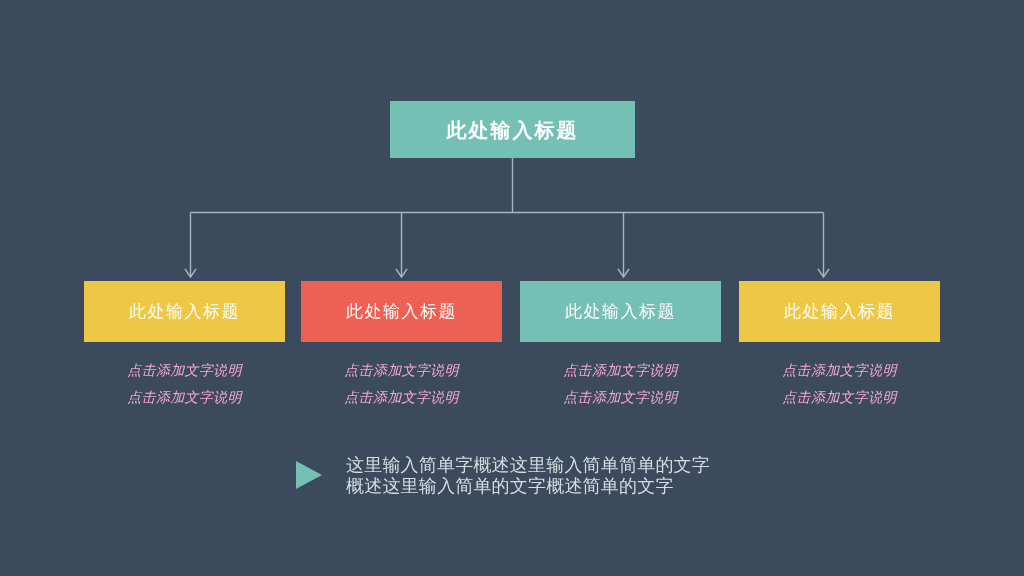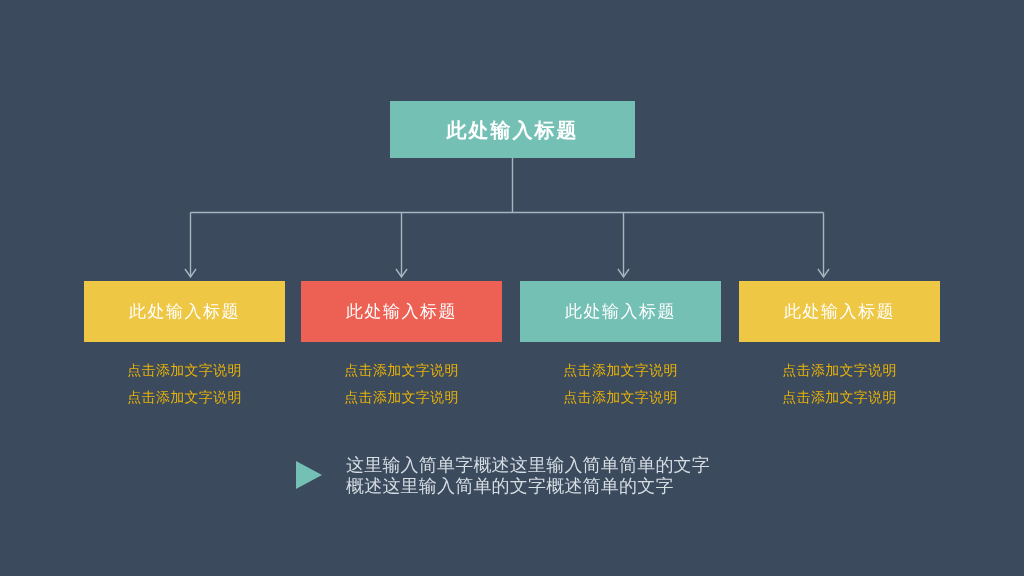--- a/index.html
+++ b/index.html
@@ -79,25 +79,26 @@
     position: absolute;
     top: 357px;
     width: 201px;
     text-align: center;
   }
   .caption-group-0 { left: 84px; }
   .caption-group-1 { left: 301px; }
   .caption-group-2 { left: 520px; }
   .caption-group-3 { left: 739px; }
   .caption-line {
-    color: #eab308;
+    color: #f9a8d4;
     font-size: 14px;
     line-height: 27px;
     white-space: nowrap;
     letter-spacing: 0.3px;
+    font-style: italic;
   }
 
   
   .footer-note {
     position: absolute;
     left: 296px;
     top: 455px;
     width: 430px;
     display: flex;
     align-items: flex-start;

